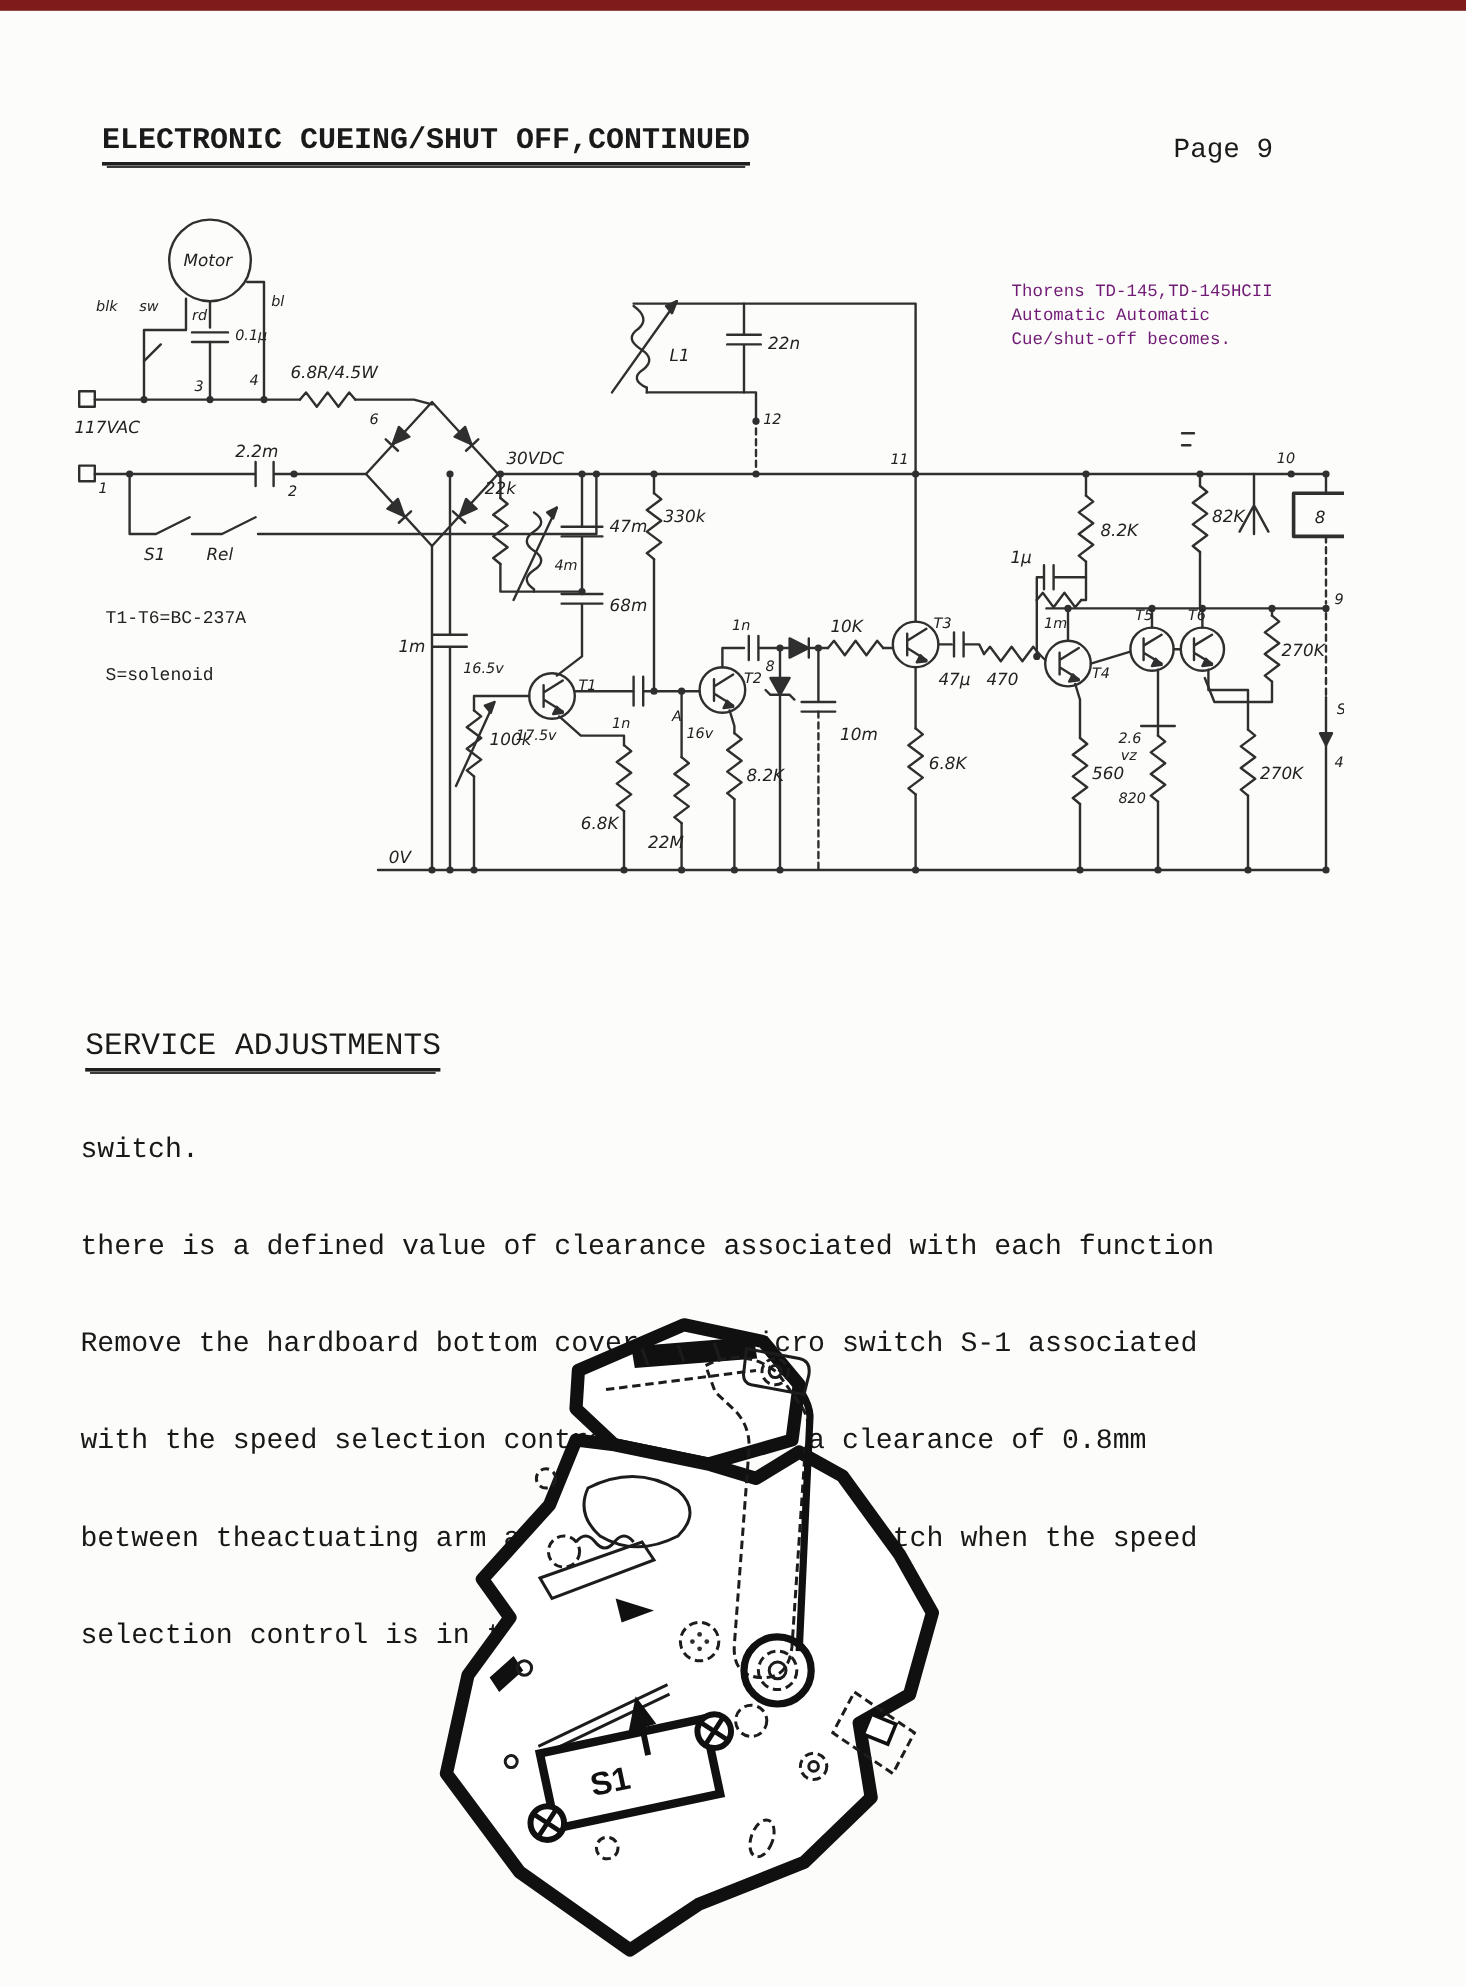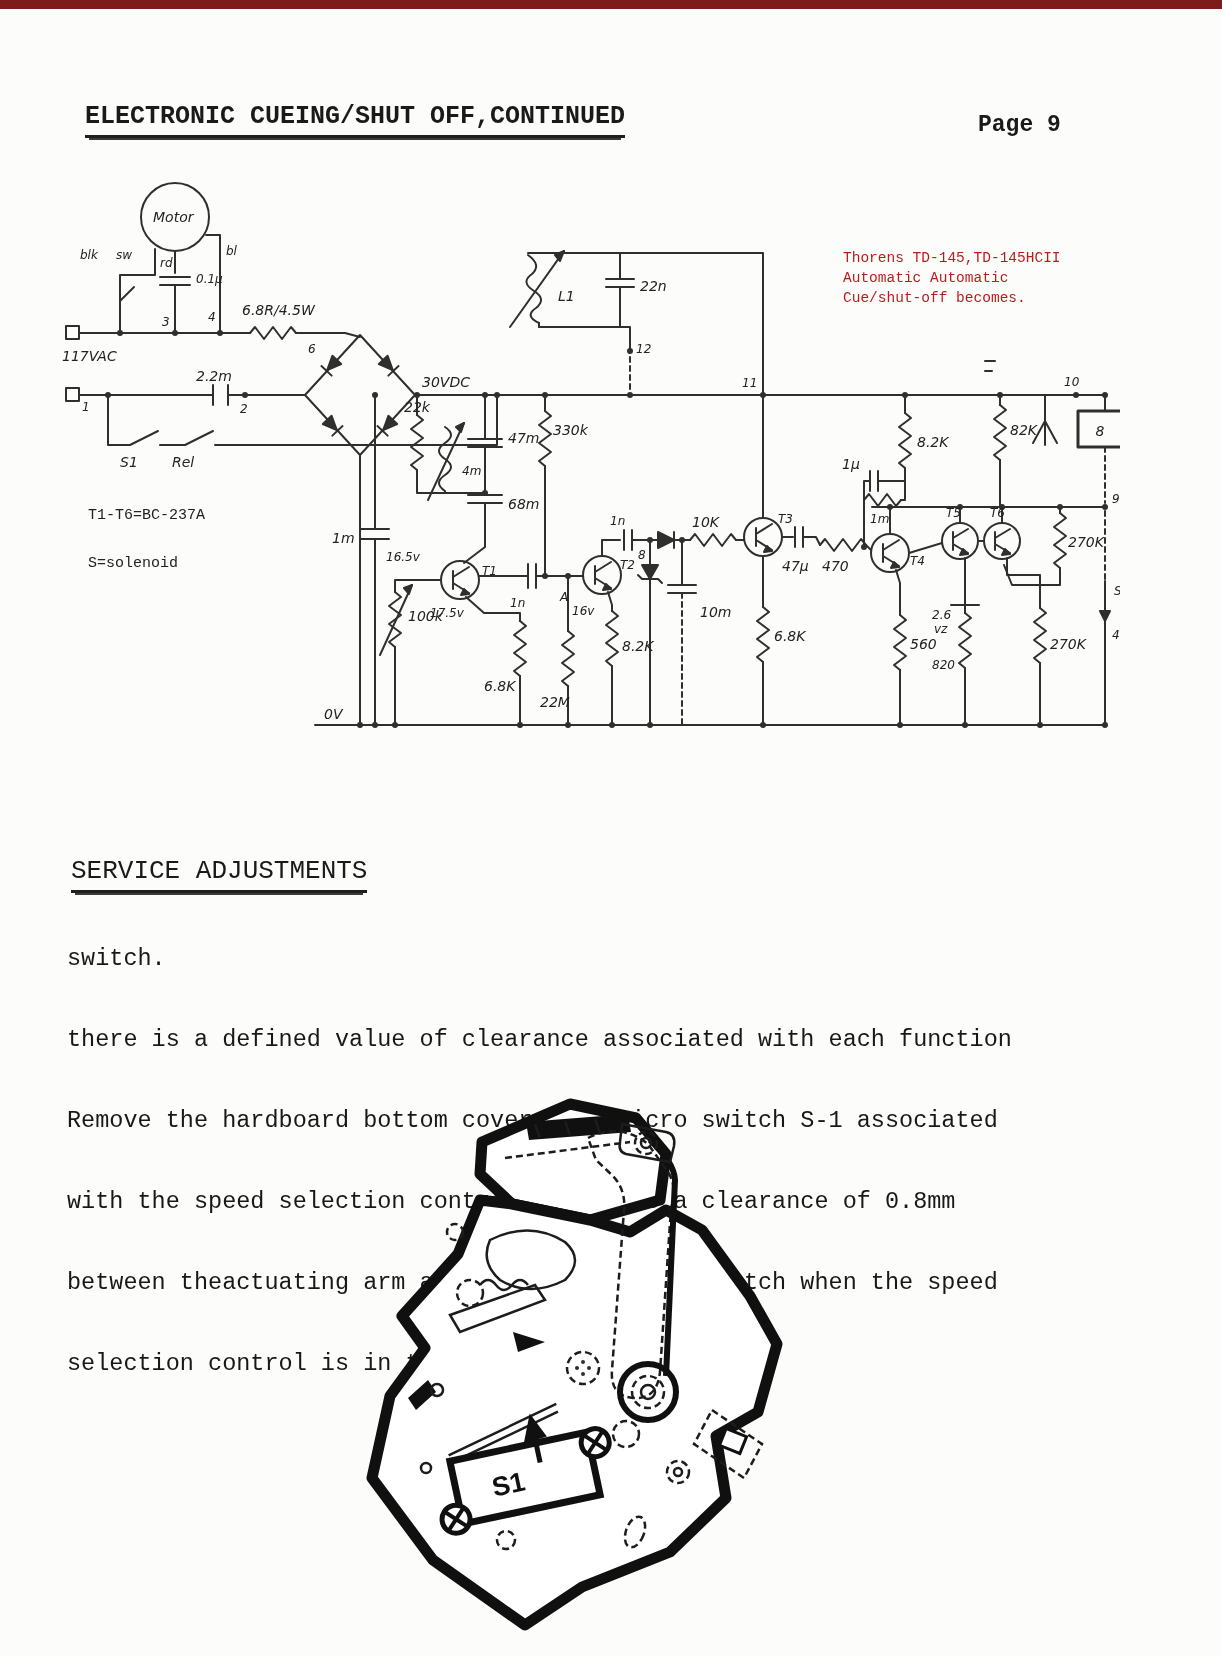--- a/index.html
+++ b/index.html
@@ -2,22 +2,22 @@
 <html><head>
 <meta charset="utf-8">
 <style>
   html,body{margin:0;padding:0;background:#e8e8e6;}
   .page{position:relative;width:1222px;height:1656px;background:#fcfcfa;overflow:hidden;
         font-family:"Liberation Mono",monospace;color:#1a1a1a;}
   .scan-edge{position:absolute;left:0;top:0;width:100%;height:9px;background:#7e1c1c;}
   .hdr-title{position:absolute;left:85px;top:102px;font-size:25px;font-weight:bold;
              letter-spacing:0px;border-bottom:3px solid #1f1f1f;padding-bottom:4px;
              box-shadow:0 6px 0 -4px #3a3a3a;}
-  .hdr-page{position:absolute;left:978px;top:112px;font-size:23px;font-weight:bold;}
-  .caption{position:absolute;left:843px;top:248px;font-size:14.5px;line-height:20px;color:#b91c1c;}
+  .hdr-page{position:absolute;left:978px;top:112px;font-size:23px;font-weight:normal;}
+  .caption{position:absolute;left:843px;top:234px;font-size:14.5px;line-height:20px;color:#701a75;}
   .svc-head{position:absolute;left:71px;top:856px;font-size:26px;font-weight:normal;
             border-bottom:3px solid #1f1f1f;padding-bottom:4px;box-shadow:0 6px 0 -4px #3a3a3a;}
   .paras{position:absolute;left:67px;top:891px;width:1060px;font-size:23.5px;line-height:27px;
          white-space:pre;color:#181818;}
   svg{position:absolute;}
   .wire{stroke:#2f2f2f;stroke-width:2;fill:none;stroke-linecap:round;stroke-linejoin:round;}
   .dash{stroke-dasharray:5 4;}
   .dot{fill:#2f2f2f;}
   .lbl{font-family:"DejaVu Sans",sans-serif;font-style:italic;font-size:14px;fill:#222;}
   .lbl-s{font-family:"DejaVu Sans",sans-serif;font-style:italic;font-size:12px;fill:#222;}

